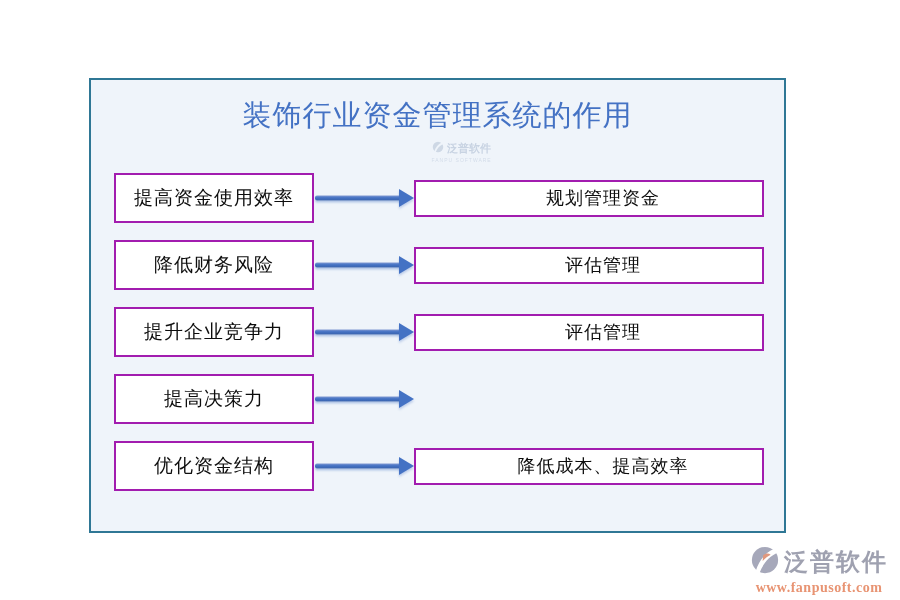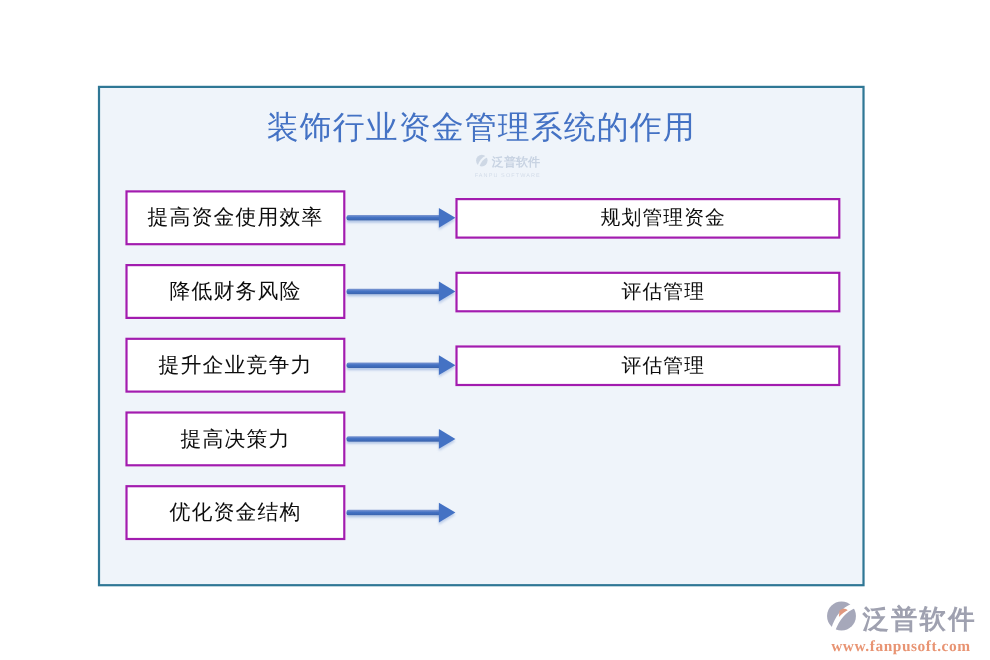--- a/index.html
+++ b/index.html
@@ -158,20 +158,21 @@
         <div class="arrow-head"></div>
       </div>
     </div>
 
     <div class="row">
       <div class="node left">优化资金结构</div>
       <div class="arrow">
         <div class="arrow-line"></div>
         <div class="arrow-head"></div>
       </div>
+      <div class="node right">降低成本、提高效率</div>
     </div>
 
   </div>
 </div>
 
 <div class="footer">
   <div class="f-row">
     <span>
       <svg width="30" height="30" viewBox="0 0 32 32">
         <circle cx="16" cy="16" r="14" fill="#a6a8ba"></circle>

